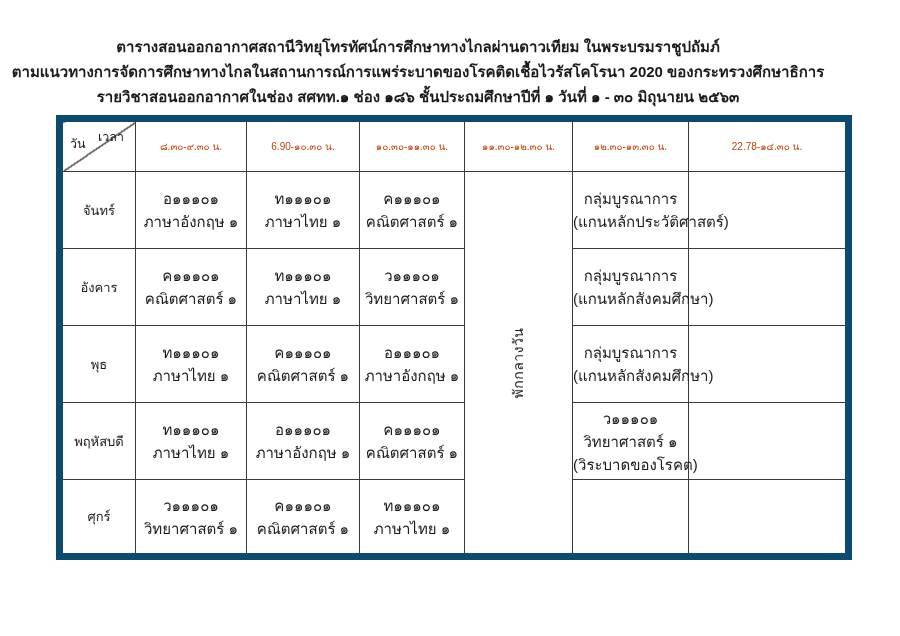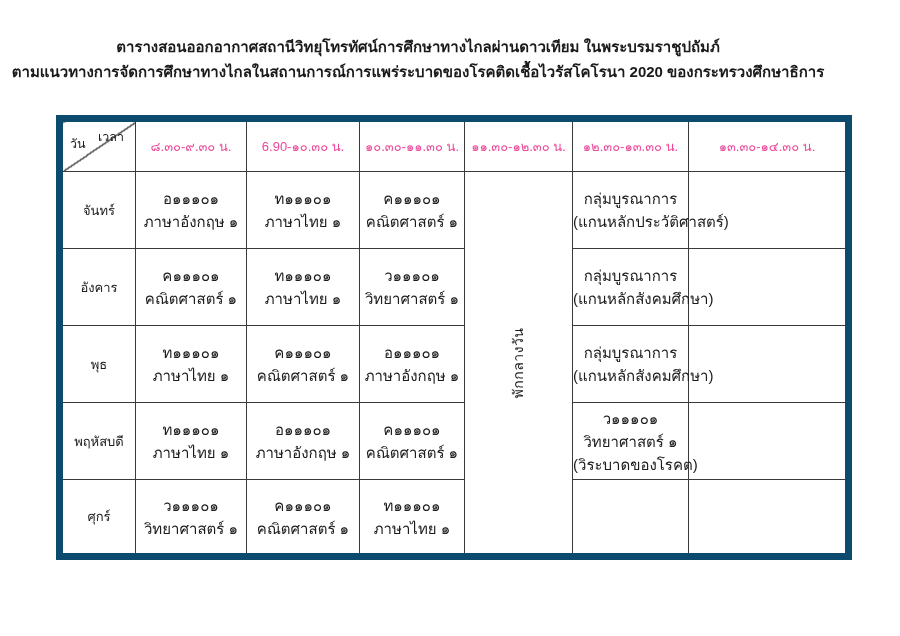--- a/index.html
+++ b/index.html
@@ -35,22 +35,22 @@
   table.schedule td, table.schedule th{
     border:1px solid #3a3a3a;
     padding:0;
     text-align:center;
     vertical-align:middle;
     font-weight:400;
   }
   tr.header-row{height:53px;}
   tr.body-row{height:77px;}
   .time-header{
-    font-size:13px;
-    color:#ec4899;
+    font-size:10px;
+    color:#c2410c;
     font-weight:400;
   }
   .corner-cell{
     position:relative;
     background:linear-gradient(to bottom right,
       transparent calc(50% - 0.7px),
       #3a3a3a calc(50% - 0.7px),
       #3a3a3a calc(50% + 0.7px),
       transparent calc(50% + 0.7px));
   }
@@ -76,20 +76,21 @@
     font-size:14px;
     letter-spacing:0.5px;
   }
 </style>
 </head>
 <body>
 
 <div class="title-block">
   <div class="title-line">ตารางสอนออกอากาศสถานีวิทยุโทรทัศน์การศึกษาทางไกลผ่านดาวเทียม ในพระบรมราชูปถัมภ์</div>
   <div class="title-line">ตามแนวทางการจัดการศึกษาทางไกลในสถานการณ์การแพร่ระบาดของโรคติดเชื้อไวรัสโคโรนา 2020 ของกระทรวงศึกษาธิการ</div>
+  <div class="title-line">รายวิชาสอนออกอากาศในช่อง สศทท.๑ ช่อง ๑๘๖ ชั้นประถมศึกษาปีที่ ๑ วันที่ ๑ - ๓๐ มิถุนายน ๒๕๖๓</div>
 </div>
 
 <table class="schedule">
   <colgroup>
     <col style="width:76px">
       <col style="width:111px">
       <col style="width:113px">
     <col style="width:105px">
       <col style="width:108px">
       <col style="width:116px">
@@ -100,21 +101,21 @@
       <tr class="header-row">
     <td class="corner-cell">
       <span class="corner-time">เวลา</span>
       <span class="corner-day">วัน</span>
     </td>
     <td class="time-header">๘.๓๐-๙.๓๐ น.</td>
     <td class="time-header">6.90-๑๐.๓๐ น.</td>
     <td class="time-header">๑๐.๓๐-๑๑.๓๐ น.</td>
     <td class="time-header">๑๑.๓๐-๑๒.๓๐ น.</td>
     <td class="time-header">๑๒.๓๐-๑๓.๓๐ น.</td>
-    <td class="time-header">๑๓.๓๐-๑๔.๓๐ น.</td>
+    <td class="time-header">22.78-๑๔.๓๐ น.</td>
   </tr>
 
   <tr class="body-row">
     <td class="day-cell">จันทร์</td>
     <td>
       <div class="slot-line">อ๑๑๑๐๑</div>
       <div class="slot-line">ภาษาอังกฤษ ๑</div>
     </td>
     <td>
       <div class="slot-line">ท๑๑๑๐๑</div>

